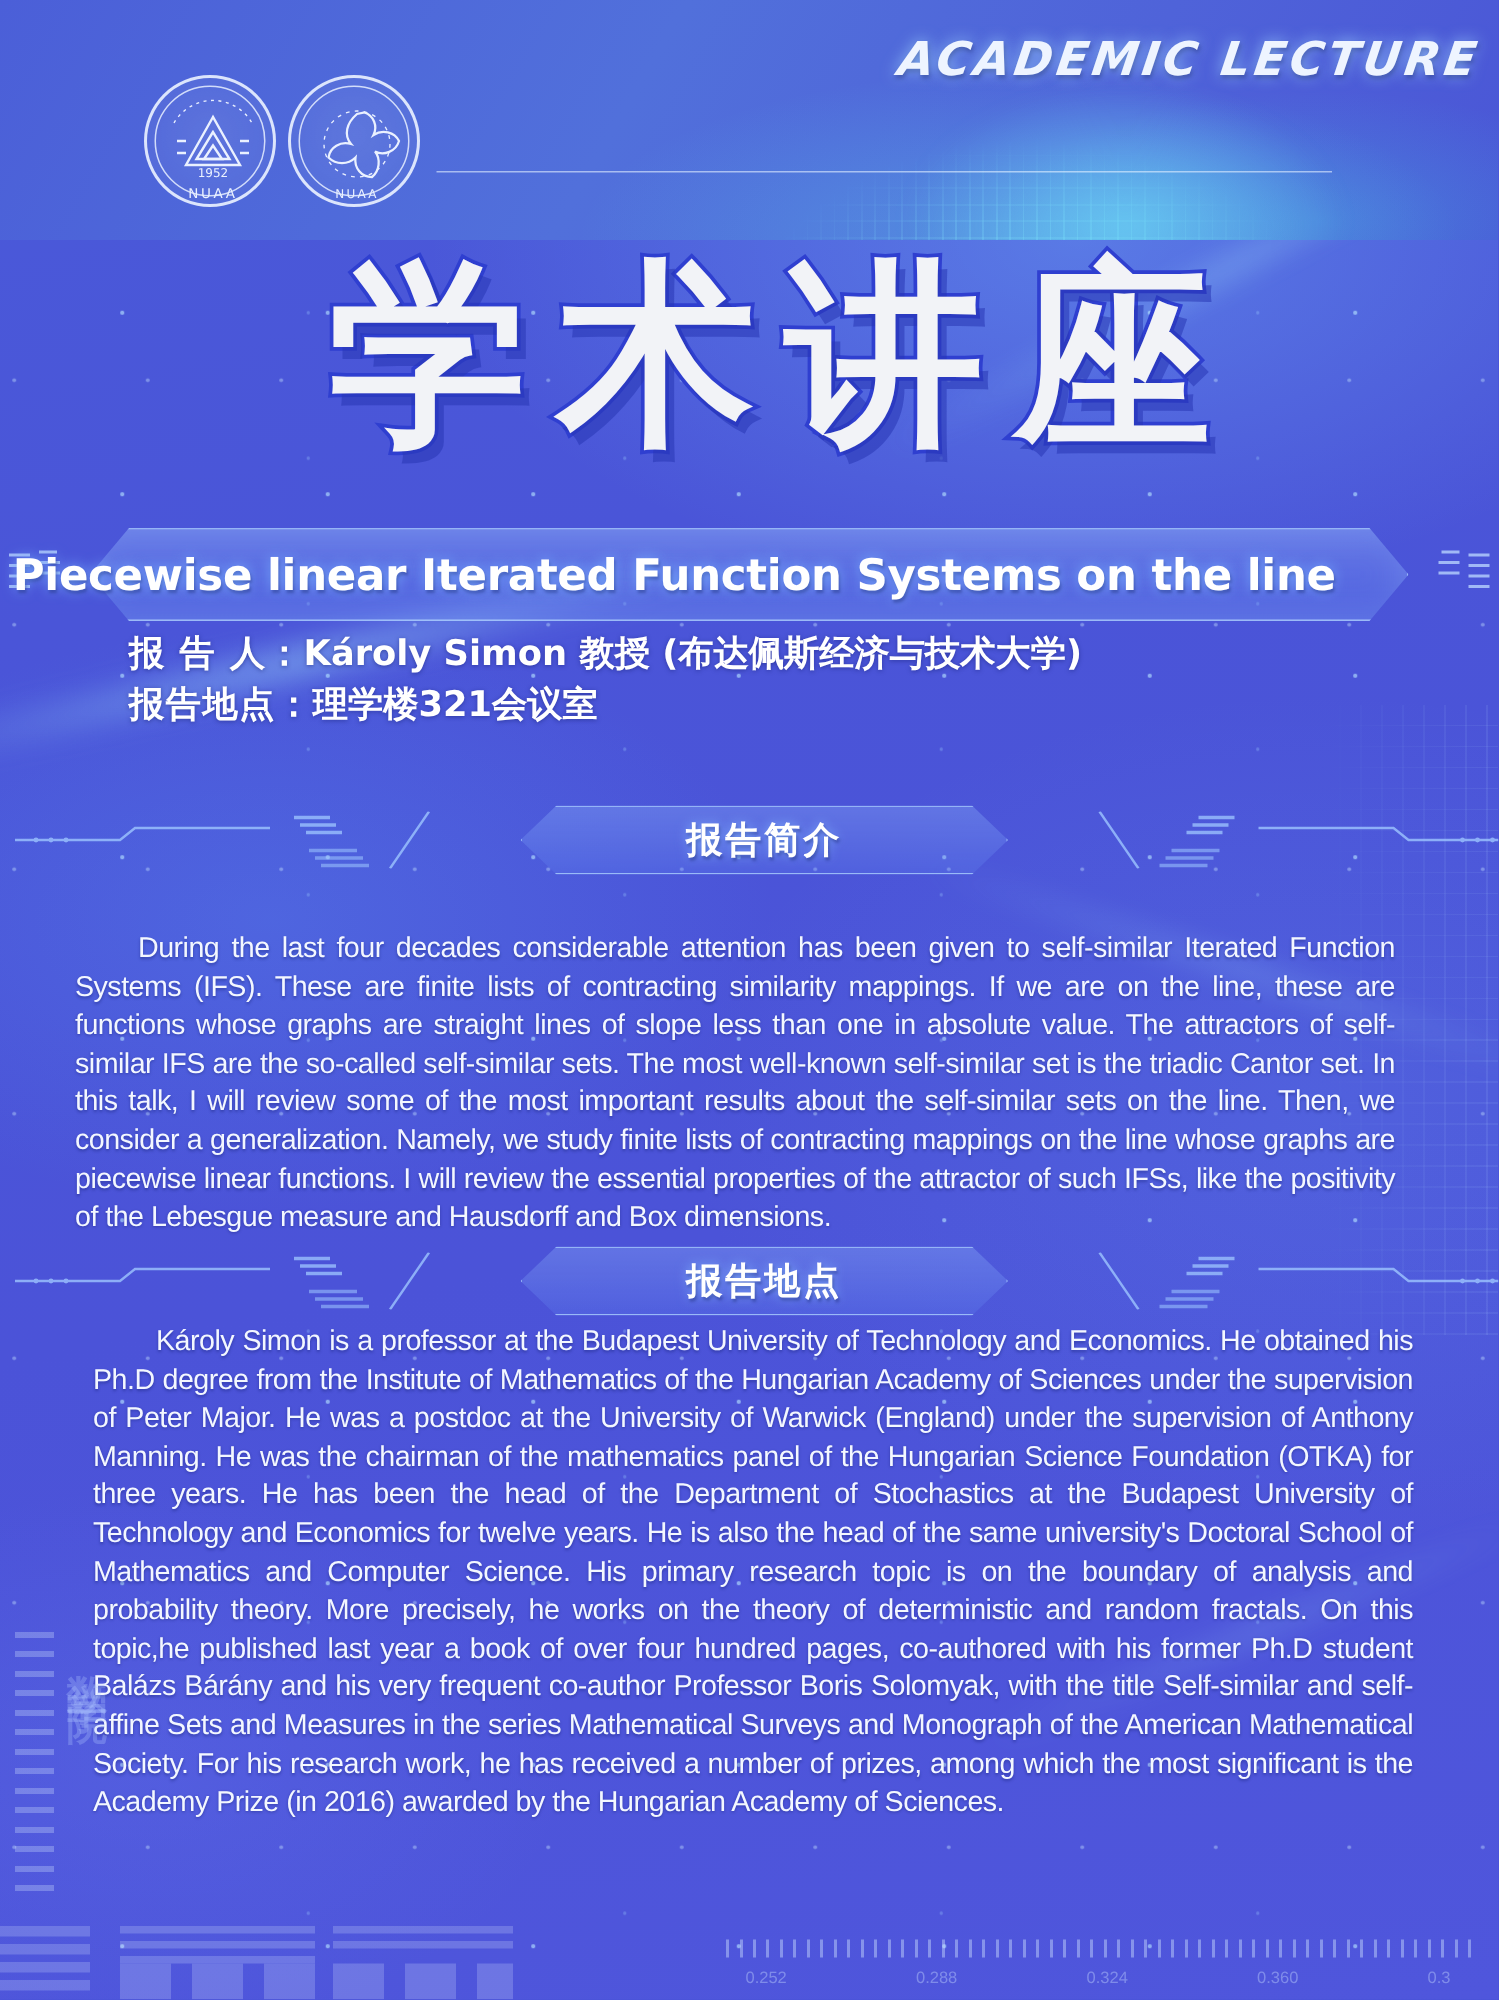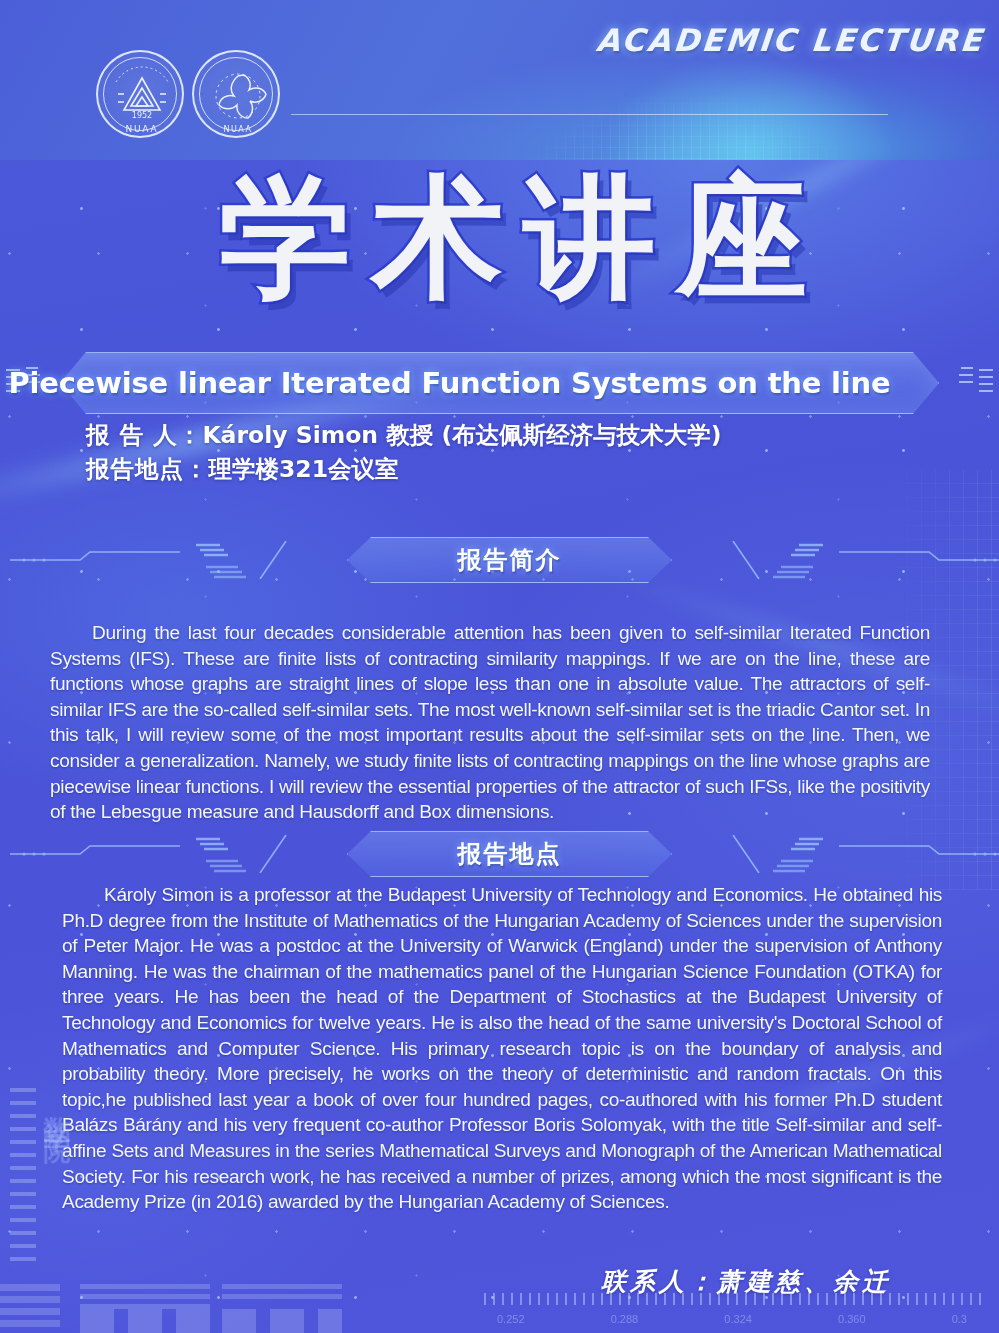--- a/index.html
+++ b/index.html
@@ -405,21 +405,20 @@
     <span style="left:80px;  bottom:0px;  width:34px;  height:24px;"></span>
     <span style="left:128px; bottom:0px;  width:34px;  height:24px;"></span>
     <span style="left:176px; bottom:0px;  width:34px;  height:24px;"></span>
     <span style="left:222px; bottom:44px; width:120px; height:5px;"></span>
     <span style="left:222px; bottom:34px; width:120px; height:5px;"></span>
     <span style="left:222px; bottom:0px;  width:34px;  height:24px;"></span>
     <span style="left:270px; bottom:0px;  width:34px;  height:24px;"></span>
     <span style="left:318px; bottom:0px;  width:24px;  height:24px;"></span>
   </div>
 
-  <div class="footer-contact">联系人：萧建慈、余迁</div>
   <div class="footer-ticks"></div>
   <div class="footer-nums">
     <span>0.252</span>
     <span>0.288</span>
     <span>0.324</span>
     <span>0.360</span>
     <span>0.3</span>
   </div>
 
 </div>

